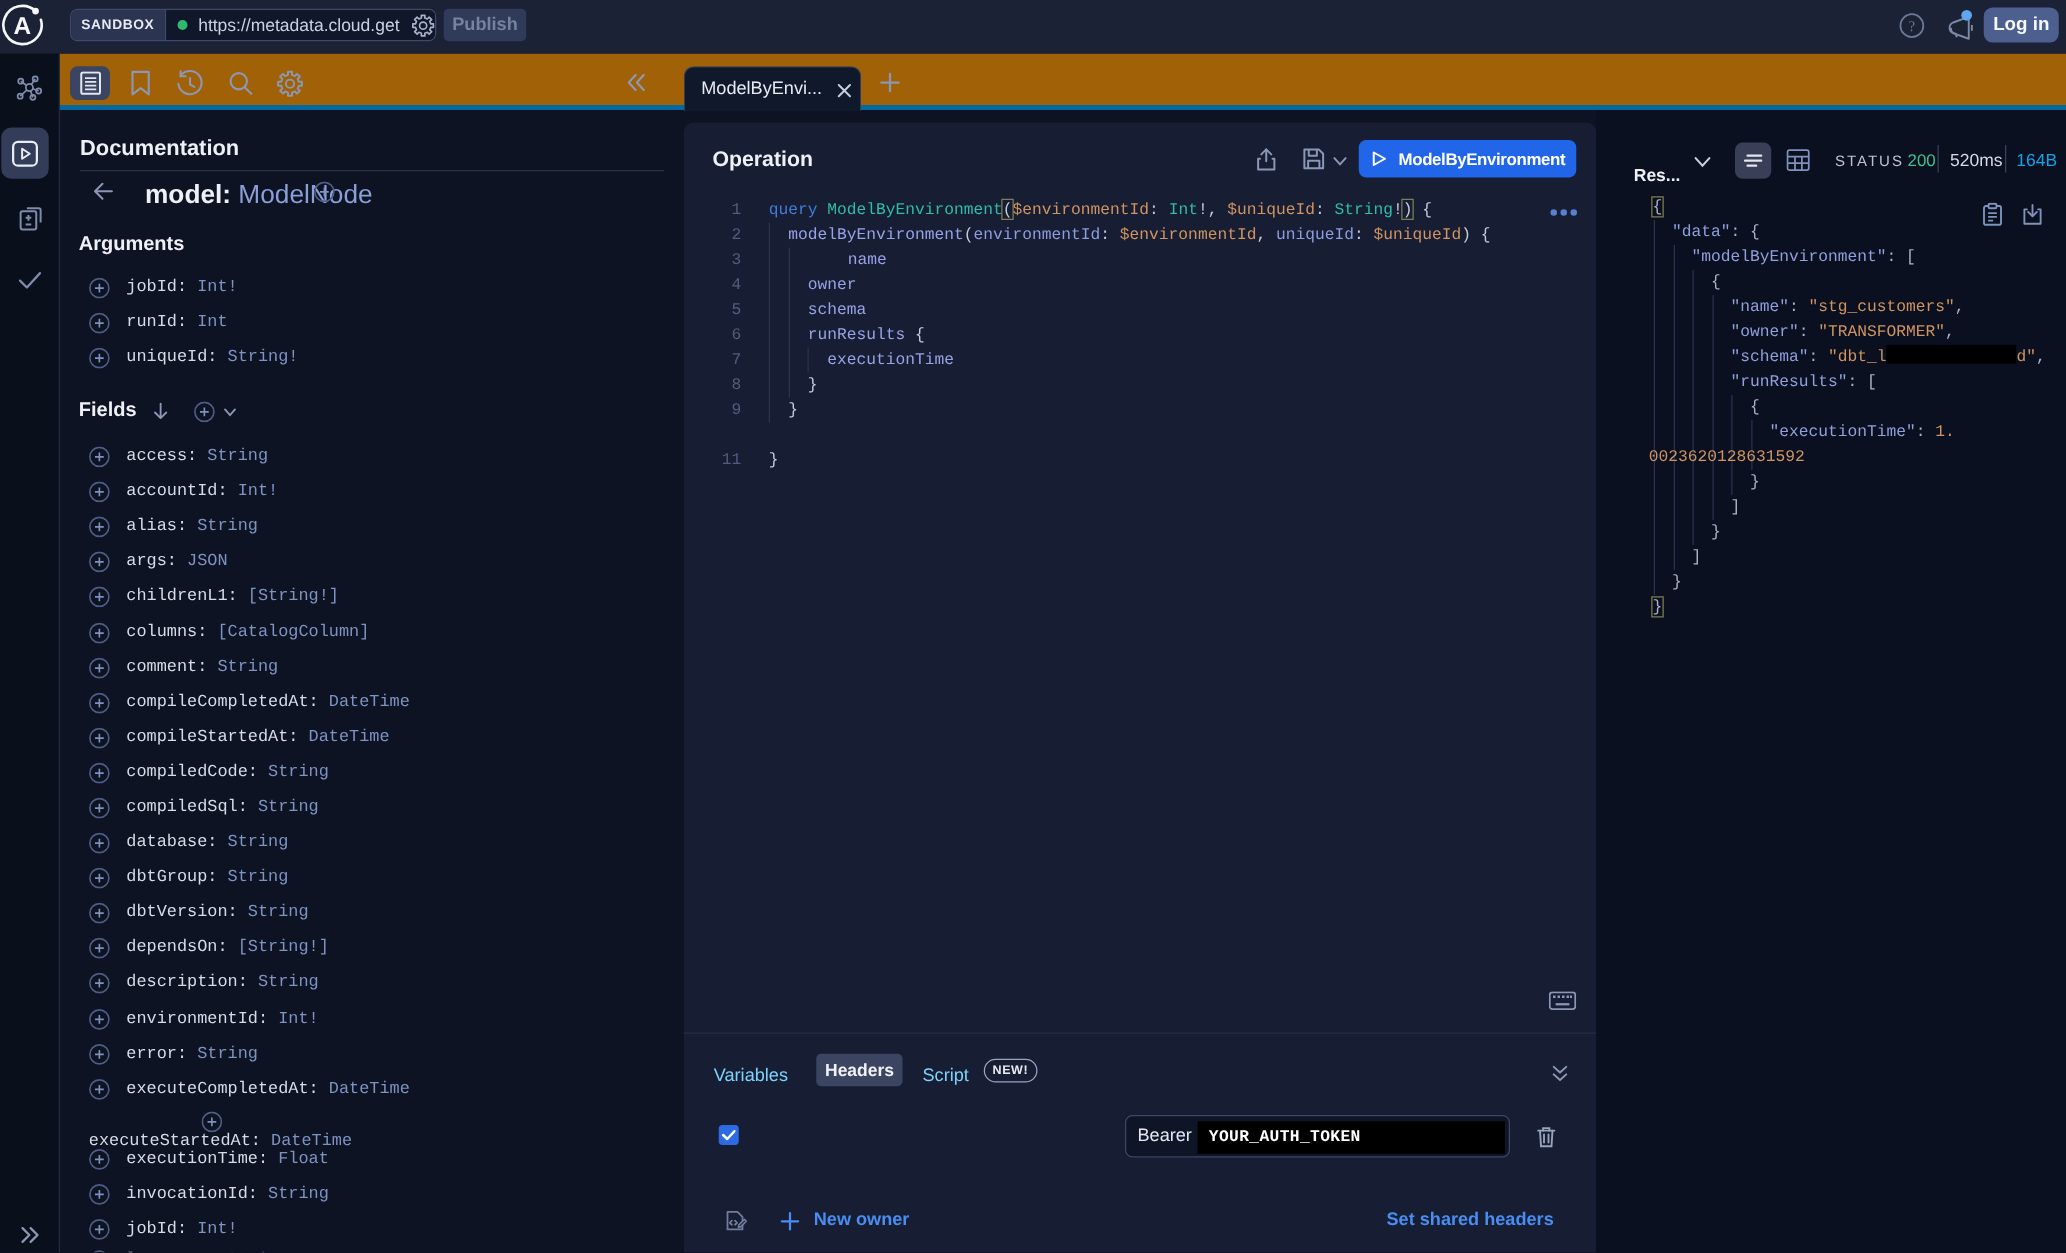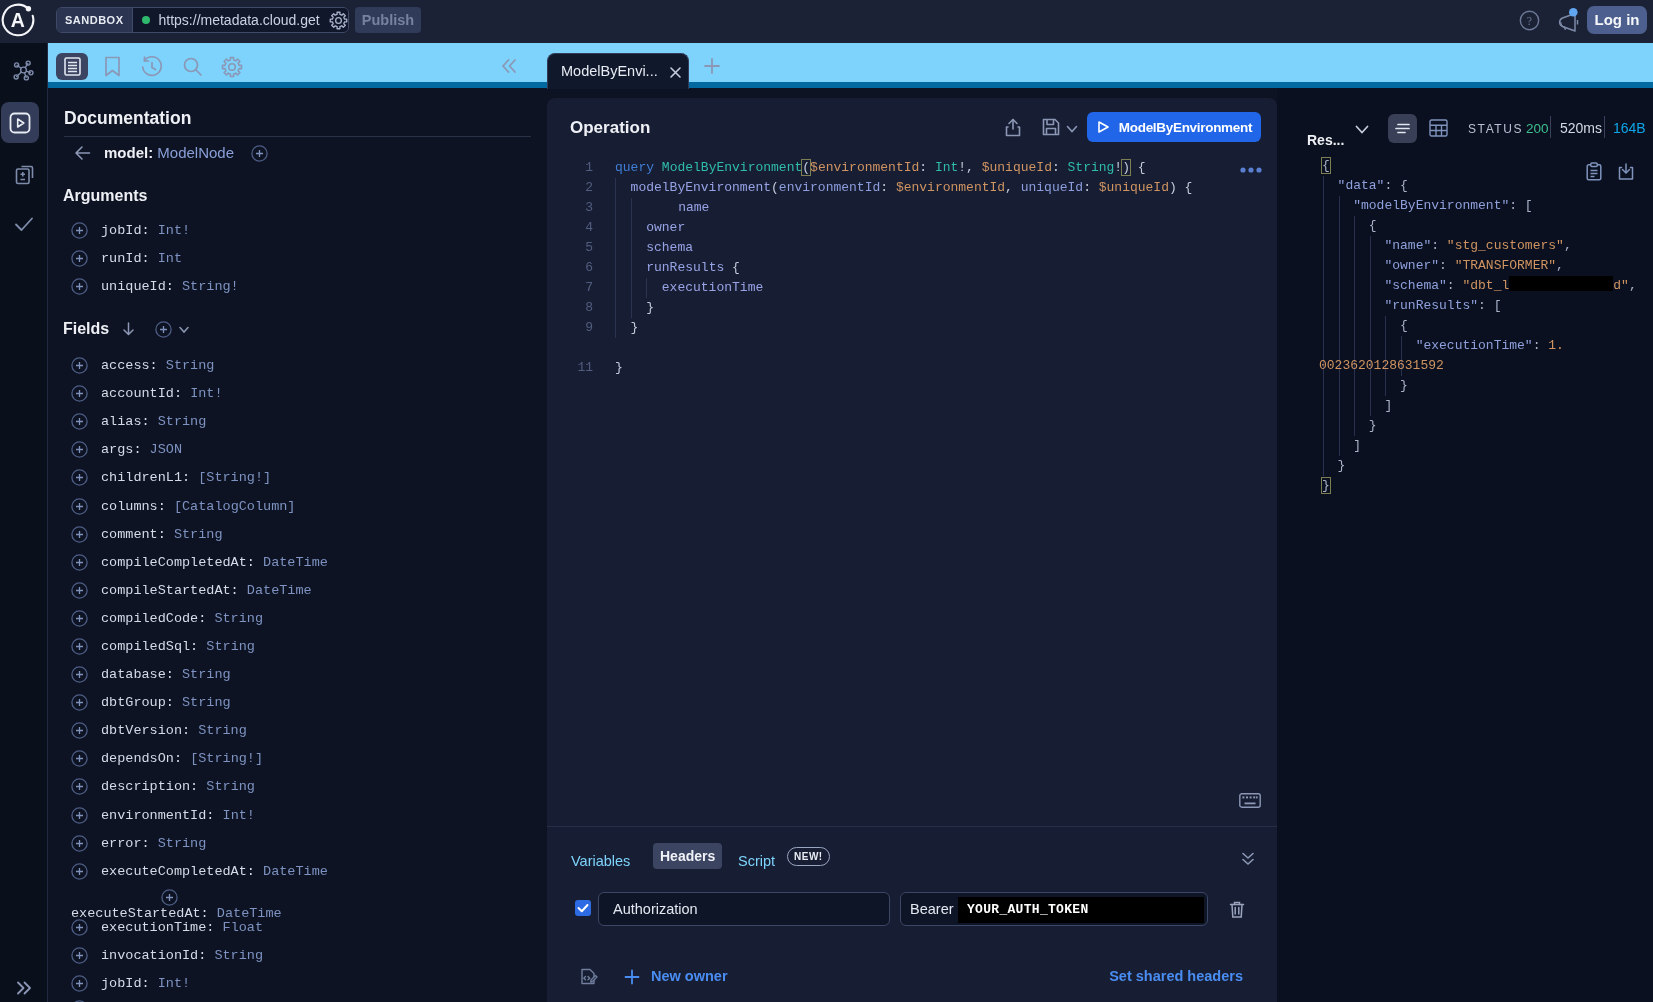--- a/index.html
+++ b/index.html
@@ -19,21 +19,21 @@
   #chip .u { color:#c9d1e2; font-size:14px; white-space:nowrap; overflow:hidden; width:168px; flex:none; }
   #publish { position:absolute; left:355px; top:7px; width:66px; height:26px; background:#303b59; border-radius:4px; color:#76829f; font-weight:bold; font-size:14.5px; text-align:center; line-height:26px; }
   #login { position:absolute; left:1587px; top:6px; width:60px; height:28px; background:#4c5f8e; border-radius:7px; color:#f5f7fa; font-weight:bold; font-size:15px; text-align:center; line-height:28px; }
 
   
   #sidebar { position:absolute; left:0; top:43px; width:48px; height:959px; background:#0a0f1c; border-right:1px solid #232b42; }
   .sideicon { position:absolute; left:0; width:48px; display:flex; justify-content:center; }
   #playsel { position:absolute; left:1px; top:59px; width:38px; height:41px; background:#333c58; border-radius:8px; display:flex; align-items:center; justify-content:center; }
 
   
-  #subbar { position:absolute; left:48px; top:43px; width:1605px; height:45px; background:#7dd3fc; border-bottom:6px solid #0369a1; }
+  #subbar { position:absolute; left:48px; top:43px; width:1605px; height:45px; background:#a16207; border-bottom:4px solid #0369a1; }
   #docsel { position:absolute; left:8px; top:10px; width:32px; height:27px; background:#3b4460; border-radius:6px; display:flex; align-items:center; justify-content:center; }
   .subicon { position:absolute; top:10px; height:27px; display:flex; align-items:center; justify-content:center; width:28px; }
   #tab { position:absolute; left:499px; top:10px; width:142px; height:36px; background:#10182c; border:1px solid #323b57; border-bottom:none; border-radius:8px 8px 0 0; }
   #tab .t { position:absolute; left:13px; top:9px; color:#e8ebf2; font-size:14.5px; }
   #tab .x { position:absolute; left:120px; top:11px; }
 
   
   #docpanel { position:absolute; left:48px; top:88px; width:499px; height:914px; background:#0d1322; overflow:hidden; }
   .dochead { color:#eef0f5; font-weight:bold; }
   .frow { position:absolute; left:23px; height:20px; display:flex; align-items:center; }
@@ -205,21 +205,21 @@
     <path d="M9 2 V16 M2 9 H16" stroke="#8b97b5" stroke-width="1.8" stroke-linecap="round"></path>
   </svg>
 </div>
 
 <div id="docpanel">
   <div class="abs dochead" style="left:16px; top:20px; font-size:17.5px;">Documentation</div>
   <div class="abs" style="left:16px; top:48px; width:467px; height:1px; background:#2a3249;"></div>
   <svg class="abs" style="left:26px; top:57px;" width="17" height="16" viewBox="0 0 17 16">
     <path d="M8 2 L2 8 L8 14 M2.5 8 H15.5" stroke="#8b97b5" stroke-width="1.6" fill="none" stroke-linecap="round" stroke-linejoin="round"></path>
   </svg>
-  <div class="abs" style="left:56px; top:56px; font-size:15px;"><span class="dochead">model:</span> <span style="color:#8a9fd8;">ModelNode</span></div>
+  <div class="abs" style="left:68px; top:56px; font-size:21px;"><span class="dochead">model:</span> <span style="color:#8a9fd8;">ModelNode</span></div>
   <svg class="abs pc" style="left:203px; top:57px;" width="17" height="17" viewBox="0 0 17 17">
     <circle cx="8.5" cy="8.5" r="7.6" stroke="#4d5d85" stroke-width="1.3" fill="none"></circle>
     <path d="M8.5 5 V12 M5 8.5 H12" stroke="#7f92bd" stroke-width="1.3"></path>
   </svg>
   <div class="abs dochead" style="left:15px; top:99px; font-size:16px;">Arguments</div>
   <div class="abs dochead" style="left:15px; top:232px; font-size:16px;">Fields</div>
   <svg class="abs" style="left:73px; top:233px;" width="15" height="16" viewBox="0 0 15 16">
     <path d="M7.5 2 V13 M3 9 L7.5 13.5 L12 9" stroke="#8b97b5" stroke-width="1.5" fill="none" stroke-linecap="round" stroke-linejoin="round"></path>
   </svg>
   <svg class="abs" style="left:107px; top:233px;" width="17" height="17" viewBox="0 0 17 17">
@@ -488,21 +488,20 @@
       <g stroke="#8b97b5" stroke-width="1.6" fill="none" stroke-linecap="round" stroke-linejoin="round">
         <path d="M4 2.5 L9 7 L14 2.5"></path>
         <path d="M4 8.5 L9 13 L14 8.5"></path>
       </g>
     </svg>
     <div class="abs" style="left:28px; top:73px; width:16px; height:16px; background:#2d6be4; border-radius:3px;">
       <svg width="16" height="16" viewBox="0 0 16 16">
           <path d="M3.5 8 L6.8 11.2 L12.5 5" stroke="#fff" stroke-width="2" fill="none" stroke-linecap="round" stroke-linejoin="round"></path>
         </svg>
     </div>
-    <div class="hinput" style="left:51px; width:292px;">Authorization</div>
     <div class="hinput" style="left:353px; width:308px; padding-left:9px;">Bearer<div style="position:absolute; left:57px; top:3.5px; width:246px; height:26px; background:#000; display:flex; align-items:center;">
           <span style="color:#fff; font-family:'Liberation Mono',monospace; font-weight:bold; font-size:13px; margin-left:9px; letter-spacing:0.3px;">YOUR_AUTH_TOKEN</span>
         </div></div>
     <svg class="abs" style="left:681px; top:73px;" width="18" height="19" viewBox="0 0 18 19">
       <g stroke="#98a3bd" stroke-width="1.5" fill="none" stroke-linecap="round">
         <path d="M2.5 4.5 H15.5"></path>
         <path d="M6.5 4.5 V2.5 H11.5 V4.5"></path>
         <path d="M4 4.5 L4.8 17 H13.2 L14 4.5"></path>
         <path d="M7.2 7.5 V14 M10.8 7.5 V14"></path>
       </g>

